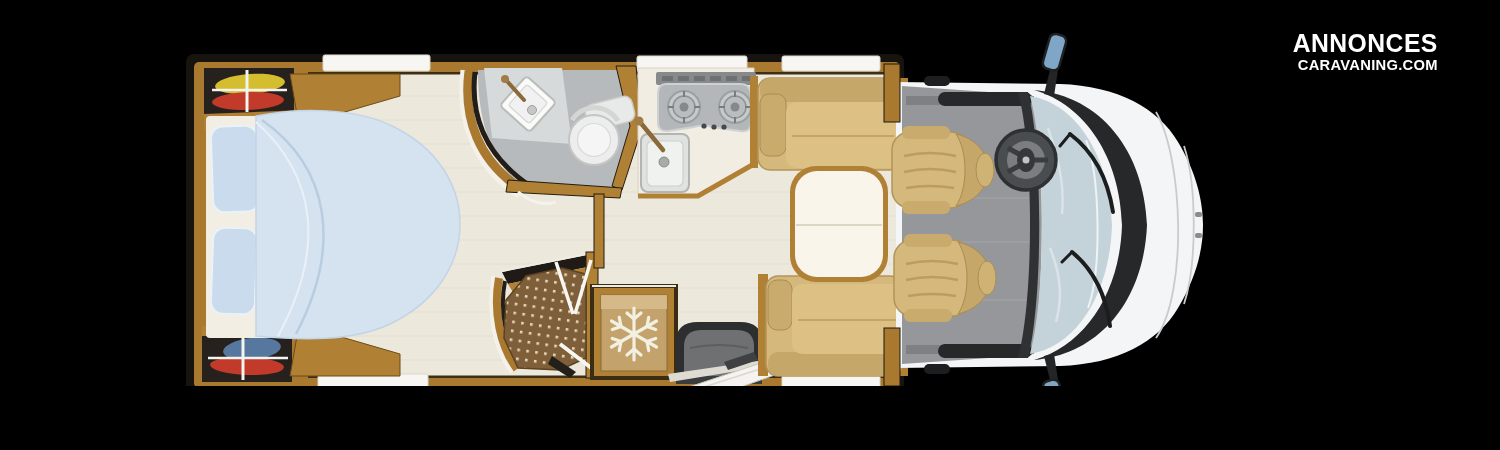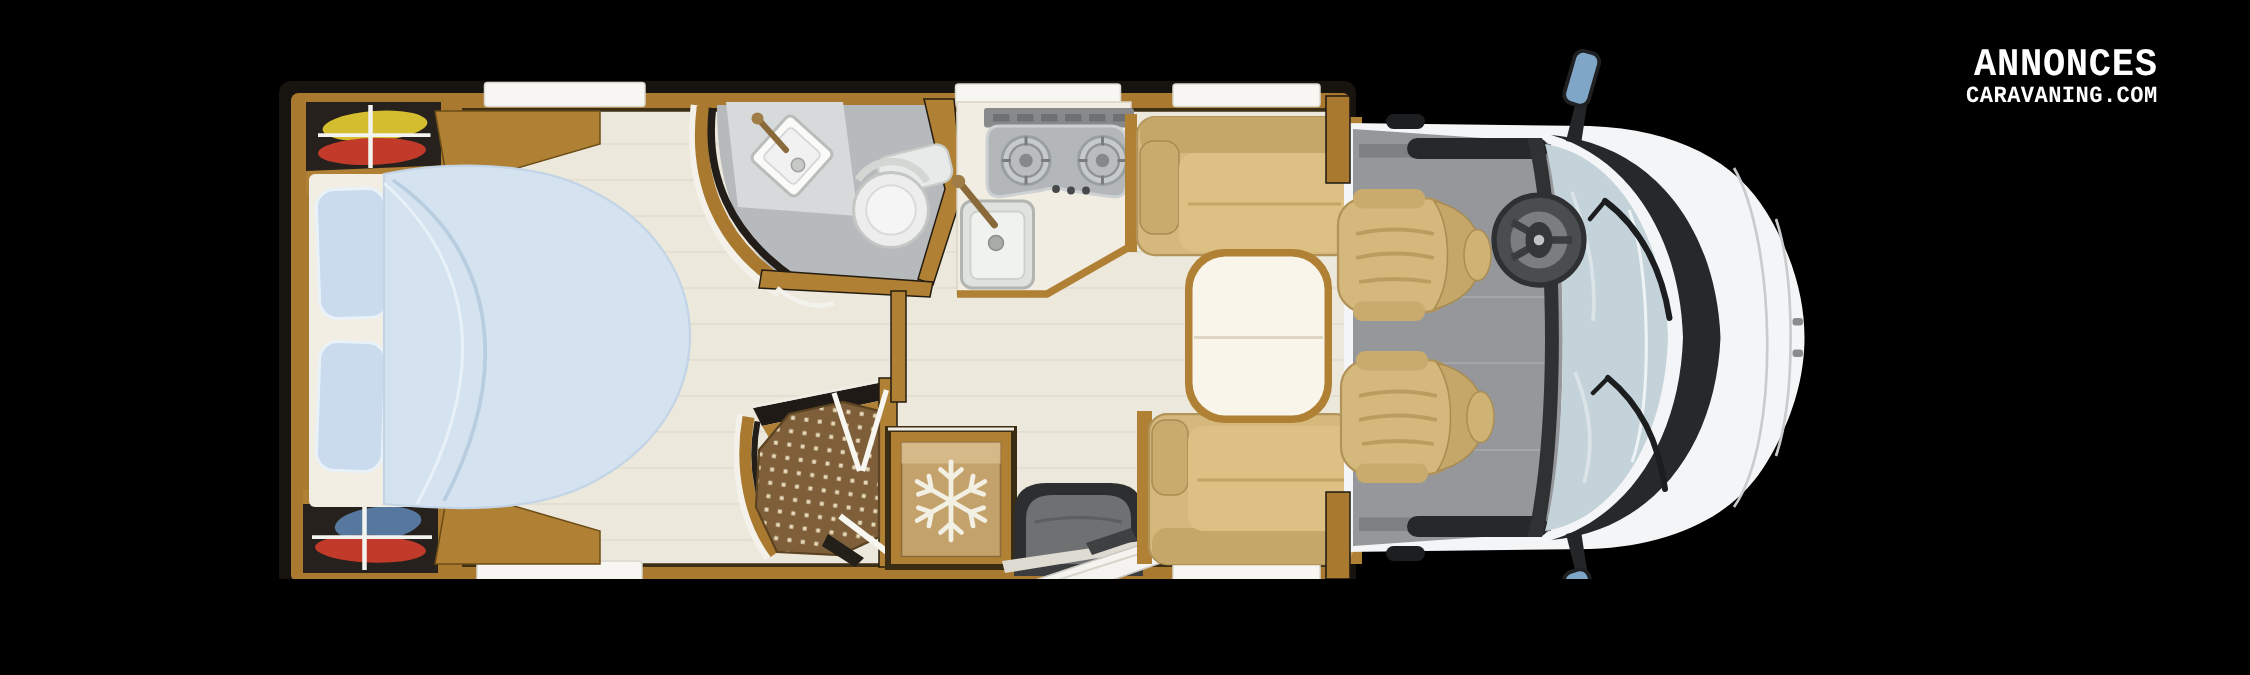--- a/index.html
+++ b/index.html
@@ -1,17 +1,17 @@
 <!DOCTYPE html>
 <html style="--background: #000000; --wall-dark: #17130e; --wood: #b08035; --wood-deep: #8a6325; --floor: #ece8dc; --window: #f7f6f2; --cushion: #d4b87c; --cushion-dark: #c5a76a; --duvet: #d5e3f1; --pillow: #c9dbec; --bath-floor: #b6babc; --shower-floor: #7e5f3a; --shower-dot: #e6d9ba; --fridge-panel: #c4a26b; --snowflake: #f2efe3; --dark-seat: #6e7072; --cab-floor: #95979a; --windshield: #c4d3da; --cab-body: #f4f5f6; --mirror-glass: #7fa6c6; --table-top: #f9f5ea; --counter: #f1ede2; --hob: #b3b7ba; --steel: #2f3133; --garment-yellow: #d4bd2f; --garment-red: #c13a2a; --garment-blue: #56789e;"><head>
 <meta charset="utf-8">
 <style>
   html,body{margin:0;padding:0;background:#000;}
   .stage{position:relative;width:1500px;height:386px;background:var(--background,#000);overflow:hidden;
-         font-family:Liberation Mono, monospace;}
+         font-family:Liberation Sans, sans-serif;}
   .stage svg{position:absolute;left:0;top:0;}
   .logo{position:absolute;top:30px;right:62px;text-align:right;color:#fff;line-height:1;
         transform:scaleX(0.95);transform-origin:100% 0;}
   .logo-line1{font-size:26px;font-weight:800;letter-spacing:.5px;}
   .logo-line2{font-size:15.5px;font-weight:800;letter-spacing:.3px;margin-top:1px;}
   
   .c-wood{fill:var(--wood)} .c-floor{fill:var(--floor)}
   .c-cushion{fill:var(--cushion)} .c-cushion-dark{fill:var(--cushion-dark)}
   .c-duvet{fill:var(--duvet)} .c-pillow{fill:var(--pillow)} .c-bath{fill:var(--bath-floor)}
   .c-fridge{fill:var(--fridge-panel)} .c-seatdark{fill:var(--dark-seat)}

